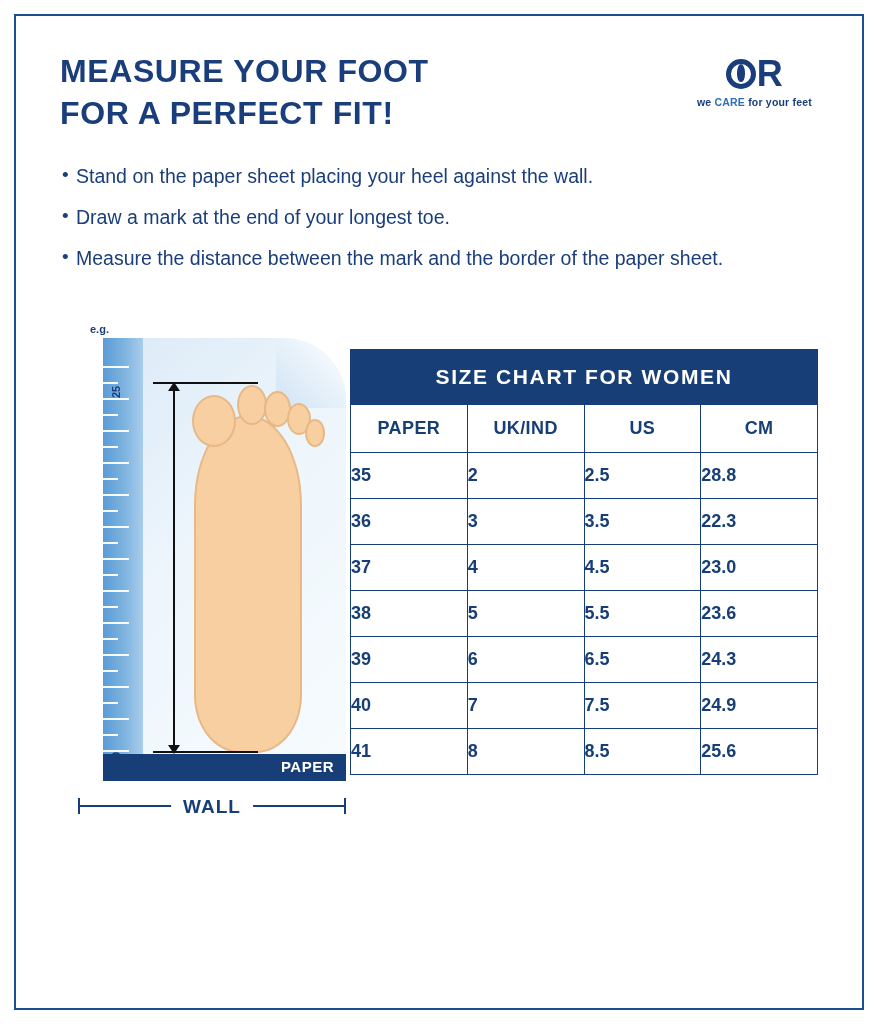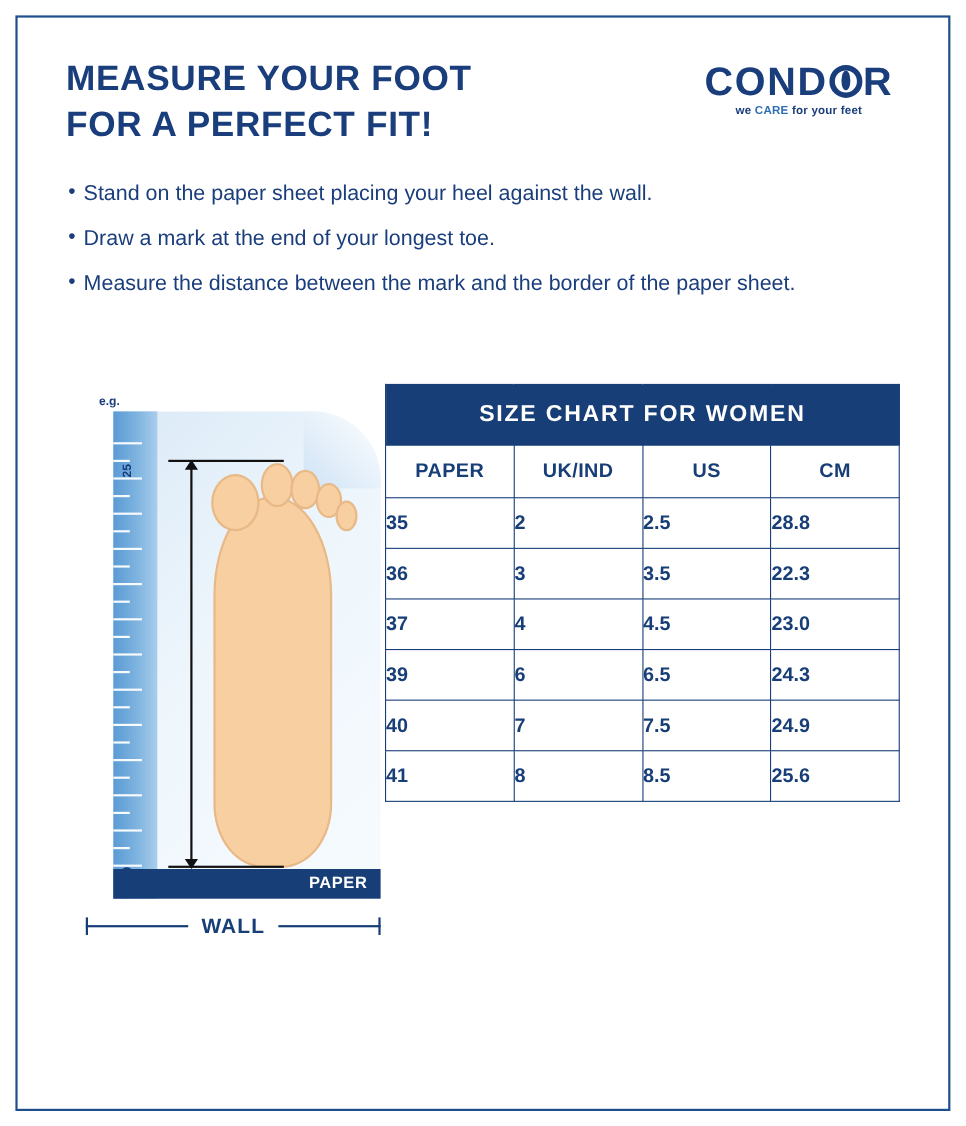--- a/index.html
+++ b/index.html
@@ -109,21 +109,20 @@
     display: flex;
     justify-content: space-between;
     align-items: flex-start;
   }
 
   
   .diagram {
     position: relative;
     width: 278px;
     height: 500px;
-    margin-top: 36px;
   }
   .eg-label {
     position: absolute;
     left: 22px; top: 0;
     font-size: 11px;
     color: #1a3d7c;
     font-weight: bold;
   }
   .paper-sheet {
     position: absolute;
@@ -308,21 +307,20 @@
 <div class="page">
   <div class="frame">
 
     <div class="header">
       <div class="headline">
         <span class="l1">MEASURE YOUR FOOT</span>
         <span class="l2">FOR A PERFECT FIT!</span>
       </div>
       <div class="logo-wrap">
         <div class="logo-word">
-          <span>COND</span>
           <span class="logo-o">
             <span class="ring"></span>
             <span class="foot"></span>
           </span>
           <span>R</span>
         </div>
         <div class="logo-tag">
           <span>we </span><span class="care">CARE</span><span> for your feet</span>
         </div>
       </div>
@@ -421,20 +419,26 @@
               <td>3.5</td>
               <td>22.3</td>
             </tr>
             <tr>
               <td>37</td>
               <td>4</td>
               <td>4.5</td>
               <td>23.0</td>
             </tr>
             <tr>
+              <td>38</td>
+              <td>5</td>
+              <td>5.5</td>
+              <td>23.6</td>
+            </tr>
+            <tr>
               <td>39</td>
               <td>6</td>
               <td>6.5</td>
               <td>24.3</td>
             </tr>
             <tr>
               <td>40</td>
               <td>7</td>
               <td>7.5</td>
               <td>24.9</td>

